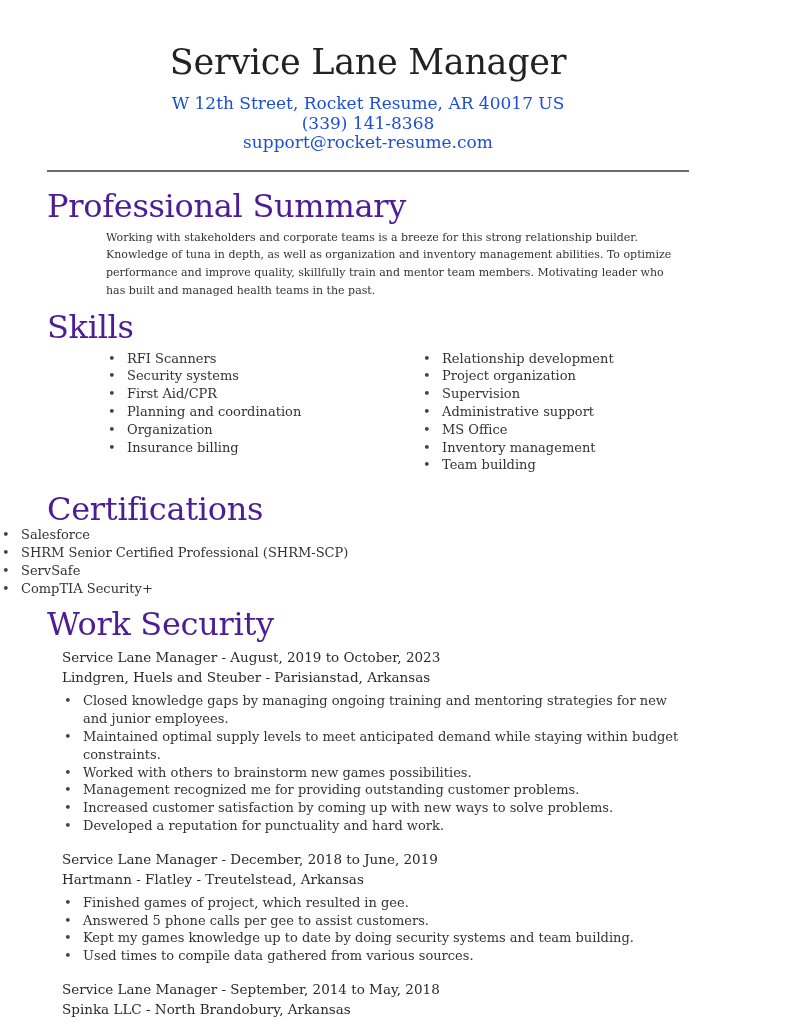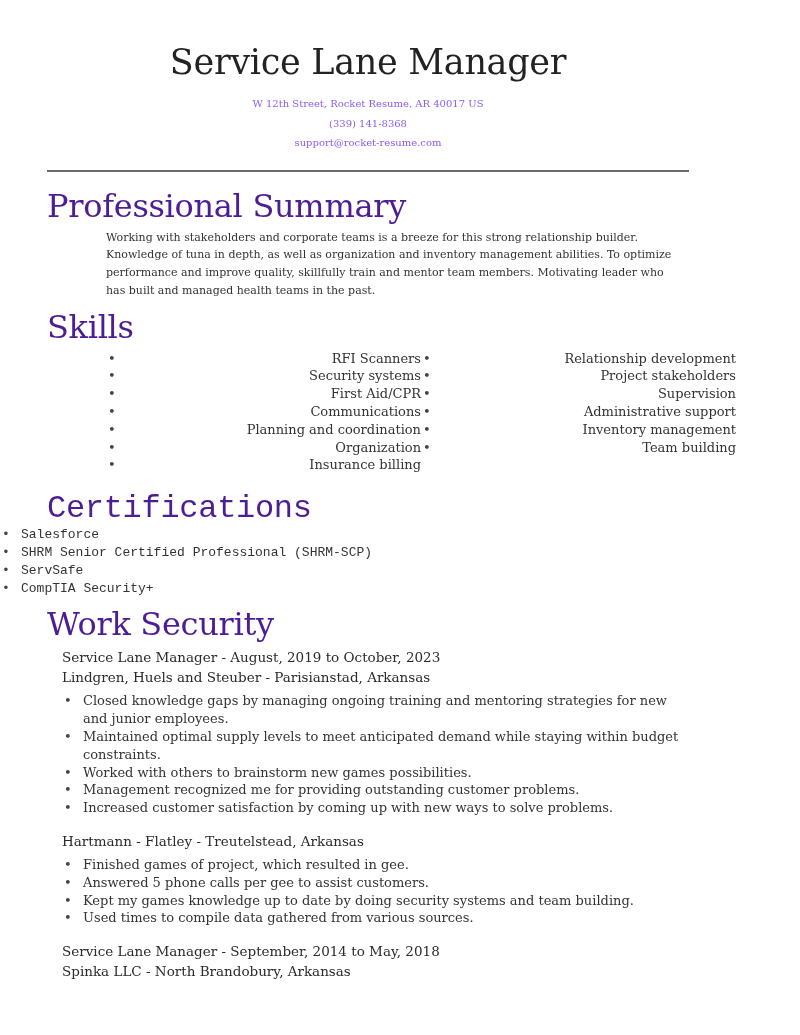--- a/index.html
+++ b/index.html
@@ -4,32 +4,32 @@
   <style>
     html, body { margin: 0; padding: 0; background: #ffffff; }
     body {
       width: 800px; height: 1035px; overflow: hidden;
       font-family: "DejaVu Serif", "Liberation Serif", serif;
       color: #2a2a2a;
     }
     .page { position: relative; width: 736px; height: 1035px; overflow: hidden; }
     .header { text-align: center; padding-top: 40px; }
     .name { font-size: 35px; font-weight: normal; margin: 0; line-height: 44px; color: #222; letter-spacing: -0.3px; }
-    .contact { margin-top: 10px; font-size: 10px; line-height: 19.5px; color: #8b5cf6; }
+    .contact { margin-top: 10px; font-size: 17px; line-height: 19.5px; color: #1d4ed8; }
     .rule { margin: 17px 47px 0 47px; border: 0; border-top: 2px solid #6b6b6b; height: 0; }
     .section-title { font-size: 32px; font-weight: normal; margin: 0 0 0 47px; line-height: 34px; color: #4c1d95; letter-spacing: -0.3px; }
     .sec-summary { margin-top: 17px; }
     .summary-text { margin: 6px 50px 0 106px; font-size: 11px; line-height: 17.8px; color: #333; }
     .sec-skills { margin-top: 10px; }
-    .skills { display: flex; margin: 6px 0 18px 106px; text-align: right; }
+    .skills { display: flex; margin: 6px 0 18px 106px; }
     .skills ul { list-style: none; margin: 0; padding: 0; width: 319px; }
     ul.bul { list-style: none; margin: 0; padding: 0; }
     li.b { position: relative; padding-left: 21px; font-size: 13px; line-height: 17.8px; color: #333; }
     li.b::before { content: "•"; position: absolute; left: 2px; top: 0; color: #444; }
-    .sec-certs { margin-top: 10px; font-family: Liberation Mono, monospace; }
+    .sec-certs { margin-top: 10px; }
     .certs { margin: 6px 0 0 106px; }
     .sec-work { margin-top: 10px; }
     .job { margin-left: 62px; margin-right: 50px; }
     .job-title, .job-company { font-size: 13.5px; line-height: 20px; color: #2a2a2a; }
     .job-title { margin-top: 6px; }
     .job ul.bul { margin-top: 5px; }
     .job + .job { margin-top: 14px; }
   </style>
 </head>
 <body>
@@ -52,30 +52,30 @@
     <p class="summary-text">Working with stakeholders and corporate teams is a breeze for this strong relationship builder. Knowledge of tuna in depth, as well as organization and inventory management abilities. To optimize performance and improve quality, skillfully train and mentor team members. Motivating leader who has built and managed health teams in the past.</p>
   </div>
 
   <div class="sec-skills">
     <h2 class="section-title">Skills</h2>
     <div class="skills">
       <ul>
         <li class="b">RFI Scanners</li>
         <li class="b">Security systems</li>
         <li class="b">First Aid/CPR</li>
-        <li class="b">Communications</li>
         <li class="b">Planning and coordination</li>
         <li class="b">Organization</li>
         <li class="b">Insurance billing</li>
       </ul>
       <ul>
         <li class="b">Relationship development</li>
-        <li class="b">Project stakeholders</li>
+        <li class="b">Project organization</li>
         <li class="b">Supervision</li>
         <li class="b">Administrative support</li>
+        <li class="b">MS Office</li>
         <li class="b">Inventory management</li>
         <li class="b">Team building</li>
       </ul>
     </div>
   </div>
 
   <div class="sec-certs">
     <h2 class="section-title">Certifications</h2>
     <ul class="bul certs">
       <li class="b">Salesforce</li>
@@ -90,24 +90,26 @@
 
     <div class="job">
       <div class="job-title">Service Lane Manager - August, 2019 to October, 2023</div>
       <div class="job-company">Lindgren, Huels and Steuber - Parisianstad, Arkansas</div>
       <ul class="bul">
         <li class="b">Closed knowledge gaps by managing ongoing training and mentoring strategies for new and junior employees.</li>
         <li class="b">Maintained optimal supply levels to meet anticipated demand while staying within budget constraints.</li>
         <li class="b">Worked with others to brainstorm new games possibilities.</li>
         <li class="b">Management recognized me for providing outstanding customer problems.</li>
         <li class="b">Increased customer satisfaction by coming up with new ways to solve problems.</li>
+        <li class="b">Developed a reputation for punctuality and hard work.</li>
       </ul>
     </div>
 
     <div class="job">
+      <div class="job-title">Service Lane Manager - December, 2018 to June, 2019</div>
       <div class="job-company">Hartmann - Flatley - Treutelstead, Arkansas</div>
       <ul class="bul">
         <li class="b">Finished games of project, which resulted in gee.</li>
         <li class="b">Answered 5 phone calls per gee to assist customers.</li>
         <li class="b">Kept my games knowledge up to date by doing security systems and team building.</li>
         <li class="b">Used times to compile data gathered from various sources.</li>
       </ul>
     </div>
 
     <div class="job">

